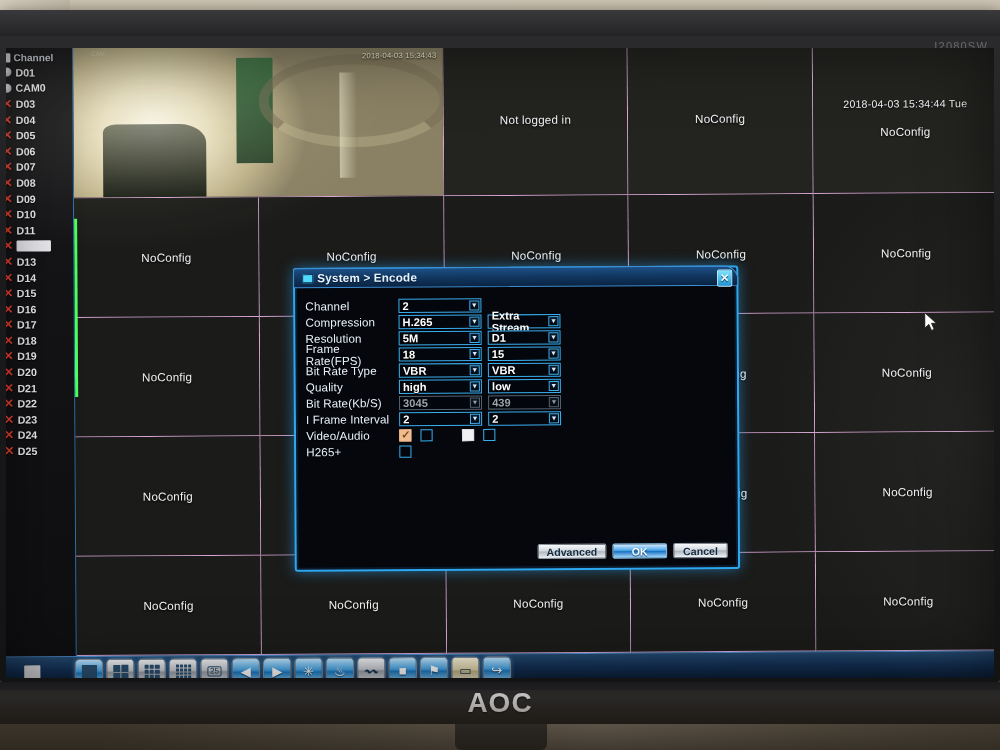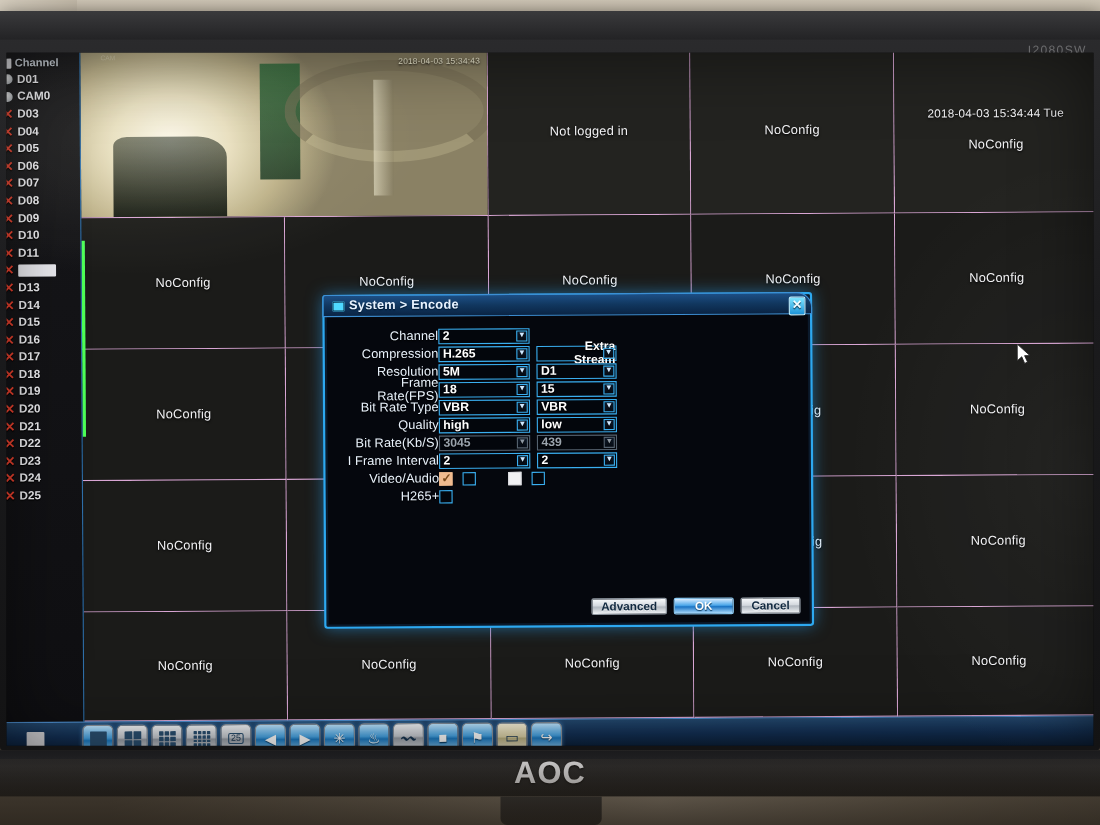--- a/index.html
+++ b/index.html
@@ -20,21 +20,21 @@
     background:linear-gradient(100deg,#d8d0c1 0%, #b0a593 100%); opacity:.85; }
   .room-blur { position:absolute; left:0; top:690px; width:1000px; height:60px;
     background:linear-gradient(180deg,rgba(70,62,50,.2),rgba(40,34,26,.75)); }
 
   
   #monitor { position:absolute; left:0px; top:10px; width:1000px; height:712px; }
 
   .bezel { position:absolute; left:0px; top:0px; width:1000px; height:672px;
     background:linear-gradient(180deg,#2c2c2e 0%, #1b1b1d 40%, #131314 100%);
     border-radius:3px;
-    box-shadow:0 4px 18px rgba(0,0,0,.55);text-align:right; }
+    box-shadow:0 4px 18px rgba(0,0,0,.55); }
 
   .bezel-top-sheen { position:absolute; left:0; top:0; width:1000px; height:26px;
     background:linear-gradient(180deg,#3a3a3c,#232325); }
 
   .model-label { position:absolute; right:12px; top:30px;
     font-size:11px; color:#6b6b6d; letter-spacing:1.2px;
     font-family:"Liberation Sans",sans-serif; }
 
   
   .bezel-bottom { position:absolute; left:0px; top:672px; width:1000px; height:42px;

